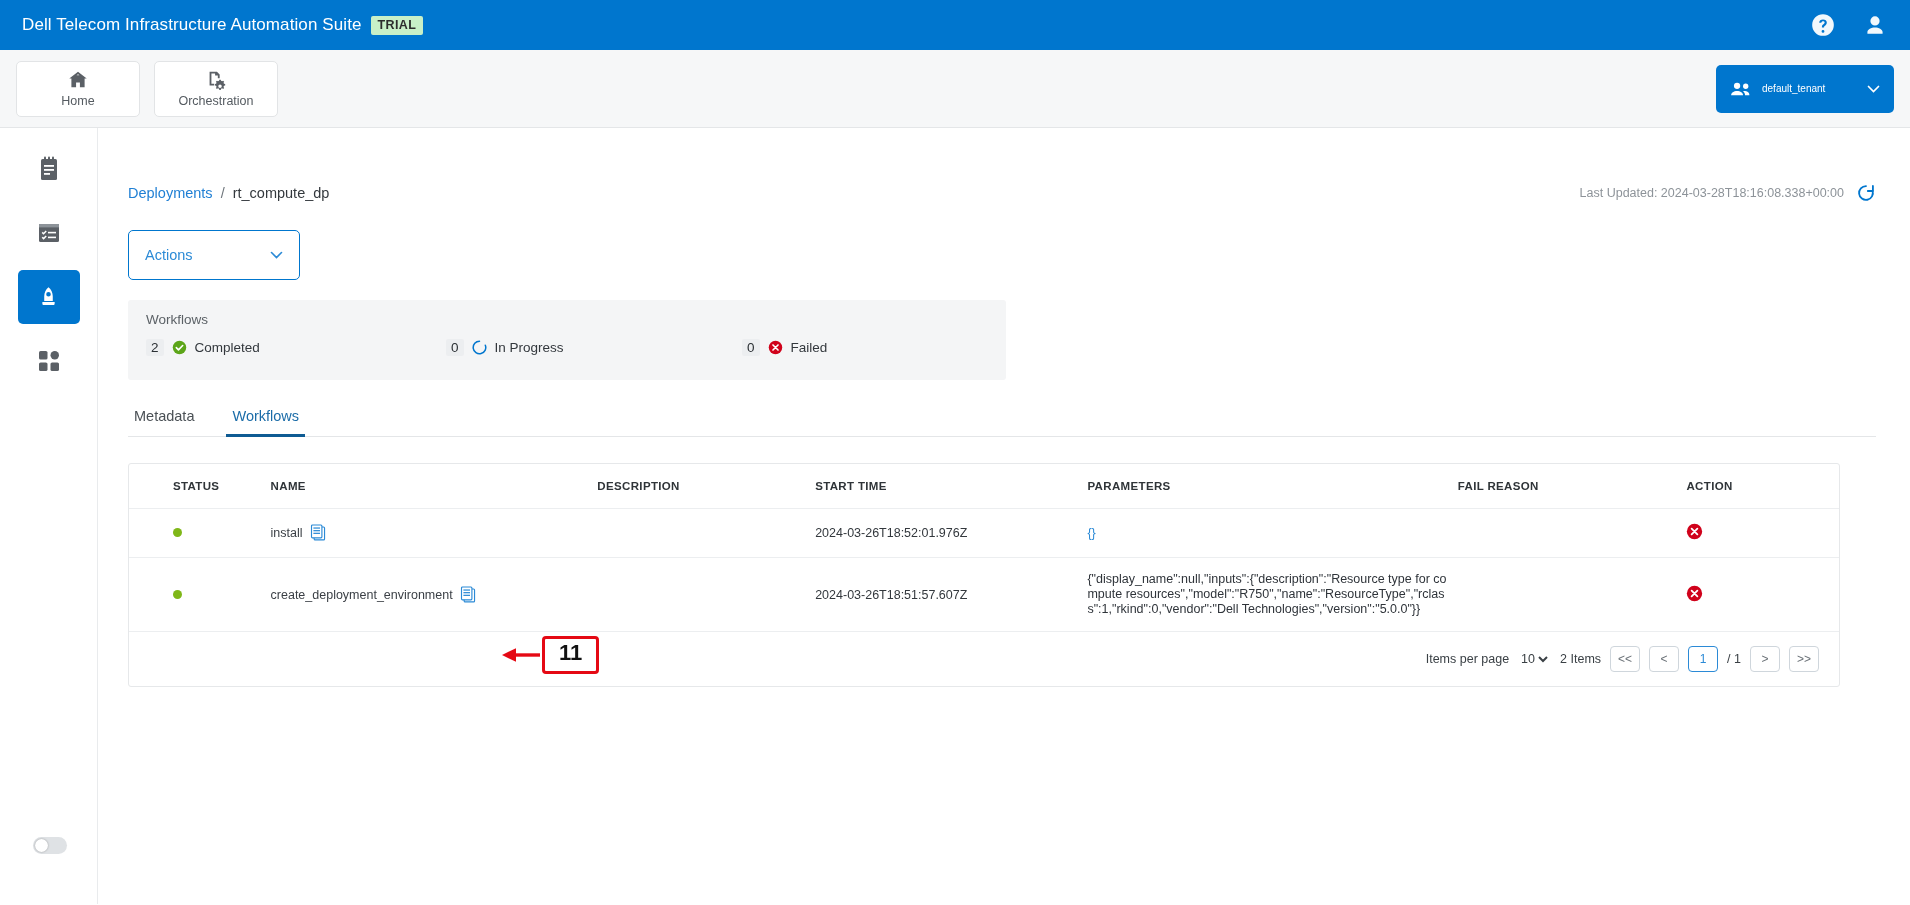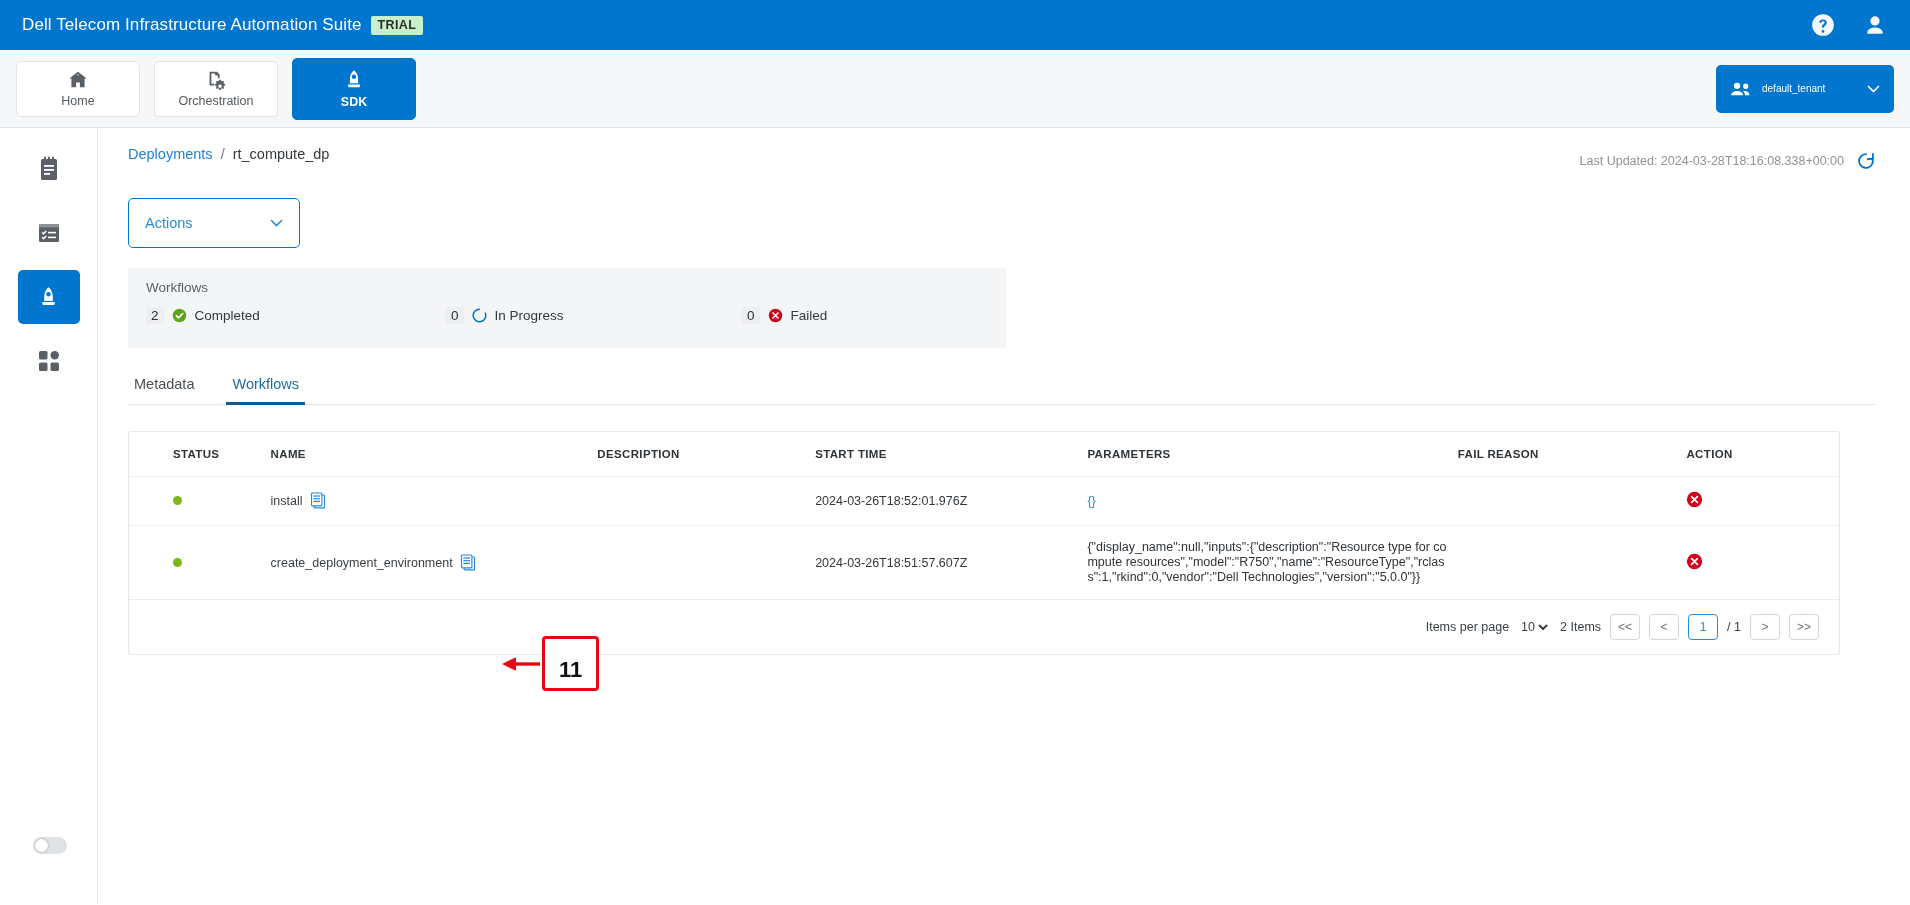--- a/index.html
+++ b/index.html
@@ -77,21 +77,21 @@
   }
   .toggle .knob {
     width: 13px; height: 13px; border-radius: 50%;
     background: #fff; position: absolute; top: 2px; left: 2px;
     box-shadow: 0 0 2px rgba(0,0,0,.35);
   }
 
   
   .main { flex: 1; padding: 18px 34px 0 30px; position: relative; overflow: hidden; }
 
-  .crumbrow { display: flex; height: 30px; }
+  .crumbrow { display: flex; align-items: center; height: 30px; margin-top: 32px; }
   .crumb-link { color: #1f7fd4; font-size: 14.5px; cursor: pointer; }
   .crumb-sep { color: #70777d; font-size: 14.5px; margin: 0 8px; }
   .crumb-cur { color: #33383d; font-size: 14.5px; }
   .updated {
     margin-left: auto; display: flex; align-items: center; gap: 12px;
     color: #8d9399; font-size: 12.5px;
   }
   .refresh-ico { cursor: pointer; }
 
   .actions-btn {
@@ -152,21 +152,21 @@
 
   
   .annot {
     position: absolute; display: flex; align-items: center;
     left: 402px; top: 508px; pointer-events: none;
   }
   .annot .arrow { display: block; }
   .annot .box {
     border: 3px solid #e50914; background: #fff; color: #111;
     font-size: 22px; font-weight: bold; border-radius: 4px;
-    padding: 17px 14px 4px; line-height: 28px;
+    padding: 0 14px 4px; line-height: 28px;
   }
 
   
   .pagination {
     display: flex; align-items: center; justify-content: flex-end;
     gap: 9px; padding: 14px 20px; font-size: 12.5px; color: #3a4045;
     border-top: 1px solid #eceef0;
   }
   .ipp { display: flex; align-items: center; gap: 8px; }
   .ipp select {
@@ -207,26 +207,20 @@
   </div>
 
   <div class="navcard">
     <svg width="22" height="22" viewBox="0 0 24 24">
       <path d="M5 3h8l3 3v4h-2V7h-3V5H7v11h3v2H5V3z"></path>
       <path d="M17.2 11.6h-1.6l-.3 1.3-1.2.5-1.1-.7-1.1 1.1.7 1.1-.5 1.2-1.3.3v1.6l1.3.3.5 1.2-.7 1.1 1.1 1.1 1.1-.7 1.2.5.3 1.3h1.6l.3-1.3 1.2-.5 1.1.7 1.1-1.1-.7-1.1.5-1.2 1.3-.3v-1.6l-1.3-.3-.5-1.2.7-1.1-1.1-1.1-1.1.7-1.2-.5-.3-1.3zm-.8 5.2a1.9 1.9 0 1 1 0 3.8 1.9 1.9 0 0 1 0-3.8z"></path>
     </svg>
     <span class="lbl">Orchestration</span>
   </div>
 
-  <div class="navcard active">
-    <svg width="24" height="24" viewBox="0 0 24 24">
-      <path d="M12 2.2c2.6 2.1 4.1 5.3 4.1 8.7v4.4H7.9v-4.4c0-3.4 1.5-6.6 4.1-8.7zM12 6.6a2.2 2.2 0 1 0 0 4.4 2.2 2.2 0 0 0 0-4.4zM6.6 16.4h10.8c.4 0 .7.4.6.8l-.5 2.1H6.5l-.5-2.1c-.1-.4.2-.8.6-.8z"></path>
-    </svg>
-    <span class="lbl">SDK</span>
-  </div>
 
   <div class="tenant-btn">
     <svg width="22" height="18" viewBox="0 0 28 20">
       <circle cx="9" cy="6" r="4"></circle>
         <circle cx="20" cy="6.5" r="3.4"></circle>
       <path d="M1.4 18c0-3.4 3.4-5.6 7.6-5.6s7.6 2.2 7.6 5.6H1.4z"></path>
       <path d="M18 12.5c3.6 0 6.6 1.8 6.6 4.6v.9h-5.4c-.1-2.1-1.1-3.9-2.6-5.1.4-.3.9-.4 1.4-.4z"></path>
     </svg>
     <span>default_tenant</span>
     <svg class="caret" width="13" height="8" viewBox="0 0 12 8">

